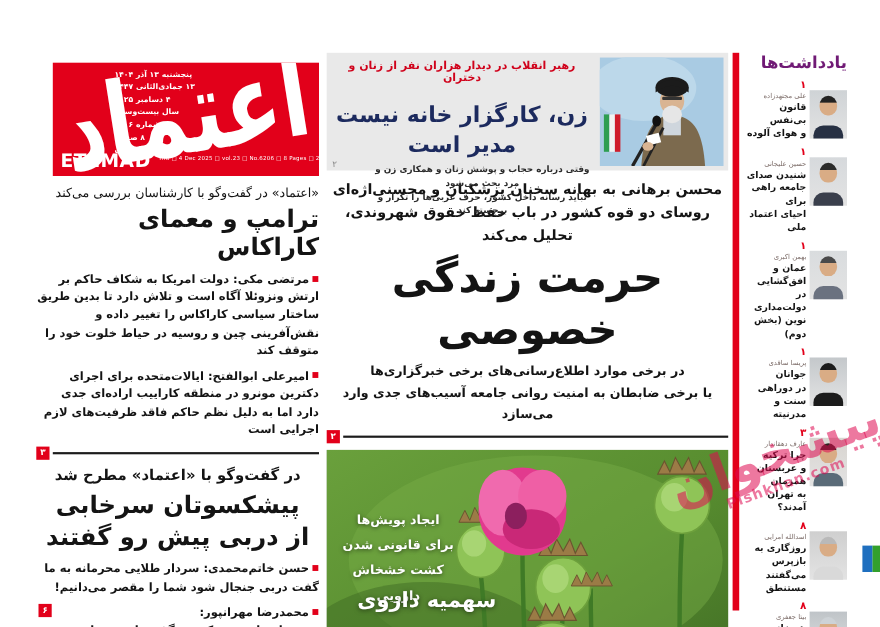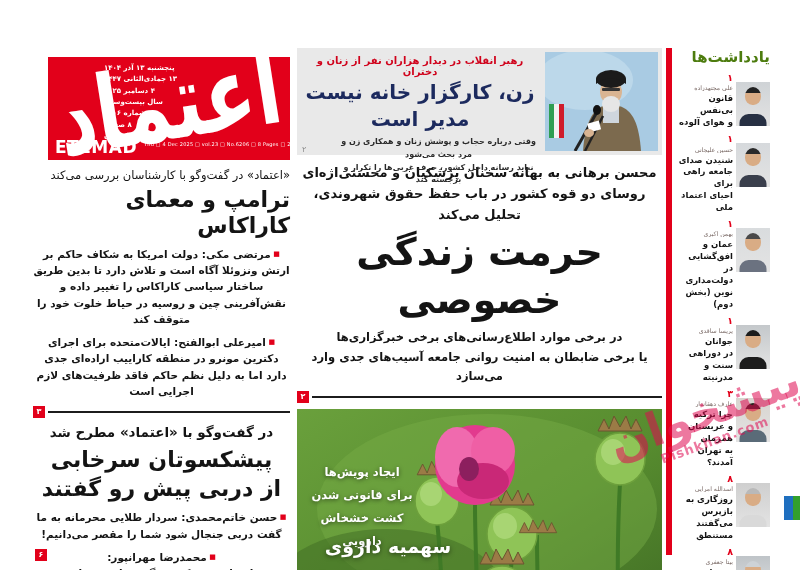--- a/index.html
+++ b/index.html
@@ -14,54 +14,54 @@
          font-size:50px;font-weight:bold;color:#fff;line-height:1;z-index:1;}
   .dates{position:absolute;left:56px;top:6px;width:106px;z-index:3;color:#fff;
          font-size:7px;font-weight:bold;line-height:1.62;text-align:left;}
   .logo-bottom{position:absolute;left:0;right:0;bottom:0;display:flex;align-items:flex-start;gap:7px;
                padding:0 7px 4px;z-index:3;direction:ltr;}
   .etemad{font-size:17px;font-weight:bold;color:#fff;letter-spacing:.5px;line-height:1;}
   .infobar{font-size:5px;color:#fff;line-height:2.2;letter-spacing:.2px;white-space:nowrap;}
 
   .kicker1{font-size:11.5px;font-weight:normal;margin-top:8px;}
   .hl1{font-size:22px;font-weight:bold;margin:5px 0 6px;letter-spacing:-.5px;line-height:1.2;}
-  .bullet{font-size:10.5px;font-weight:bold;line-height:1.55;text-align:center;margin:0 0 7px;}
+  .bullet{font-size:10.5px;font-weight:bold;line-height:1.55;margin:0 0 7px;}
   .bullet::before{content:'■ ';color:#e2001a;font-size:7px;vertical-align:2px;}
   .sep{display:flex;align-items:center;gap:3px;direction:ltr;margin:4px 0 6px;}
   .badge{flex:none;width:12px;height:12px;background:#e2001a;color:#fff;font-size:8px;font-weight:bold;
          text-align:center;line-height:12px;}
   .rule{flex:1;height:2px;background:#1c1c1c;}
   .kicker2{font-size:13.5px;font-weight:bold;text-align:center;margin-top:4px;}
   .hl2{font-size:22px;font-weight:bold;text-align:center;margin:6px 0 6px;line-height:1.3;}
   .badge-abs{position:absolute;left:2px;top:492px;}
 
   
   .col-mid{position:absolute;left:297px;top:48px;width:365px;}
   .leader{position:relative;height:107px;background:#e9e9e9;display:flex;gap:6px;padding:4px;box-sizing:border-box;}
   .leader-photo{flex:none;width:113px;height:99px;overflow:hidden;}
   .leader-text{flex:1;min-width:0;}
   .l-kick{color:#d0021b;font-size:10px;font-weight:bold;text-align:center;margin-top:3px;}
-  .l-hl{color:#1c2a5e;font-size:20px;font-weight:bold;text-align:center;line-height:1.35;margin-top:2px;}
+  .l-hl{color:#1c2a5e;font-size:20px;font-weight:bold;text-align:center;line-height:1.35;margin-top:14px;}
   .l-sub{font-size:8px;font-weight:bold;color:#2b2b2b;text-align:center;line-height:1.6;margin-top:3px;margin-left:37px;}
   .l-marker{position:absolute;left:5px;bottom:1px;font-size:8px;color:#8a8a8a;}
   .m-kick{font-size:13px;font-weight:bold;text-align:center;line-height:1.6;margin-top:8px;}
   .m-hl{font-size:38px;font-weight:bold;text-align:center;margin:4px 0 4px;letter-spacing:-1px;line-height:1.25;}
   .m-sub{font-size:11.5px;font-weight:bold;text-align:center;line-height:1.7;}
   .poppy{position:relative;height:233px;overflow:hidden;background:#517d2e;}
   .poppy svg{display:block;}
   .ov-small{position:absolute;left:6px;top:52px;width:118px;color:#fff;font-size:11.5px;font-weight:bold;
             line-height:2;text-align:center;text-shadow:0 1px 4px rgba(0,0,0,.55);}
   .ov-big{position:absolute;left:2px;top:120px;width:178px;color:#fff;font-size:19px;font-weight:bold;
           line-height:1.85;text-align:center;text-shadow:0 1px 5px rgba(0,0,0,.55);}
 
   .redbar{position:absolute;left:666px;top:48px;width:6px;height:507px;background:#e2001a;}
 
   
   .col-right{position:absolute;left:678px;top:48px;width:92px;}
-  .notes-title{color:#4d7c0f;font-size:15px;font-weight:bold;text-align:right;margin:0 0 7px;}
+  .notes-title{color:#701a75;font-size:15px;font-weight:bold;text-align:right;margin:0 0 7px;}
   .note{display:flex;gap:3px;margin-bottom:5px;}
   .ph{flex:none;width:34px;height:44px;margin-top:9px;position:relative;overflow:hidden;
       background:linear-gradient(var(--bg,#cfd3d6),#e3e3e3);}
   .ph::before{content:'';position:absolute;left:50%;top:5px;transform:translateX(-50%);
       width:16px;height:18px;border-radius:50% 50% 46% 46%;
       background:linear-gradient(var(--hair,#2e2a28) 34%,var(--skin,#d9ac85) 35%);}
   .ph::after{content:'';position:absolute;left:50%;bottom:-2px;transform:translateX(-50%);
       width:27px;height:14px;border-radius:9px 9px 0 0;background:var(--suit,#33363f);}
   .ncol{flex:1;min-width:0;text-align:right;}
   .nnum{color:#e2001a;font-size:9.5px;font-weight:bold;line-height:1.1;}

